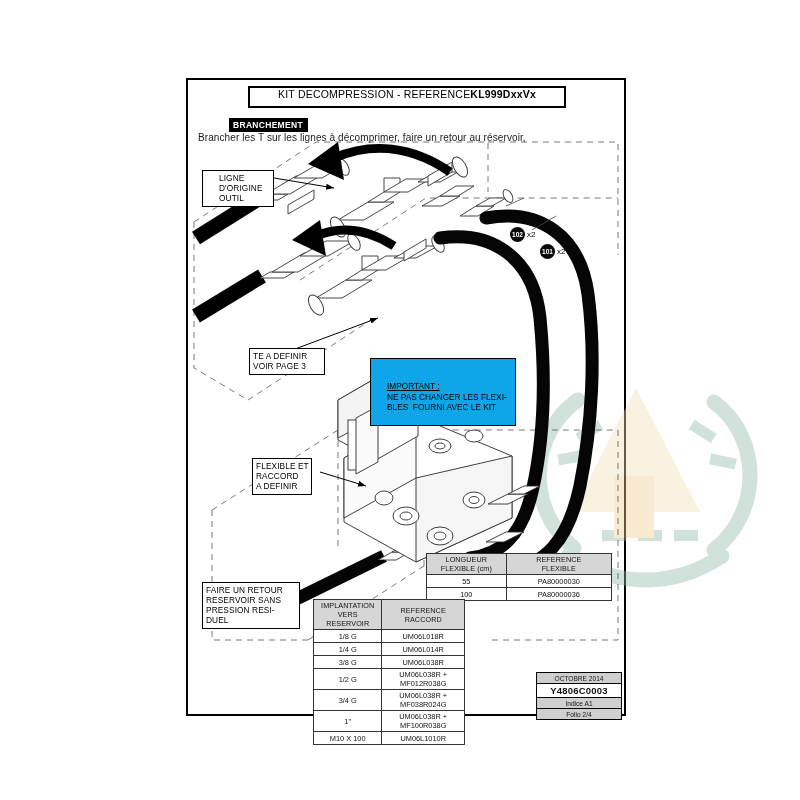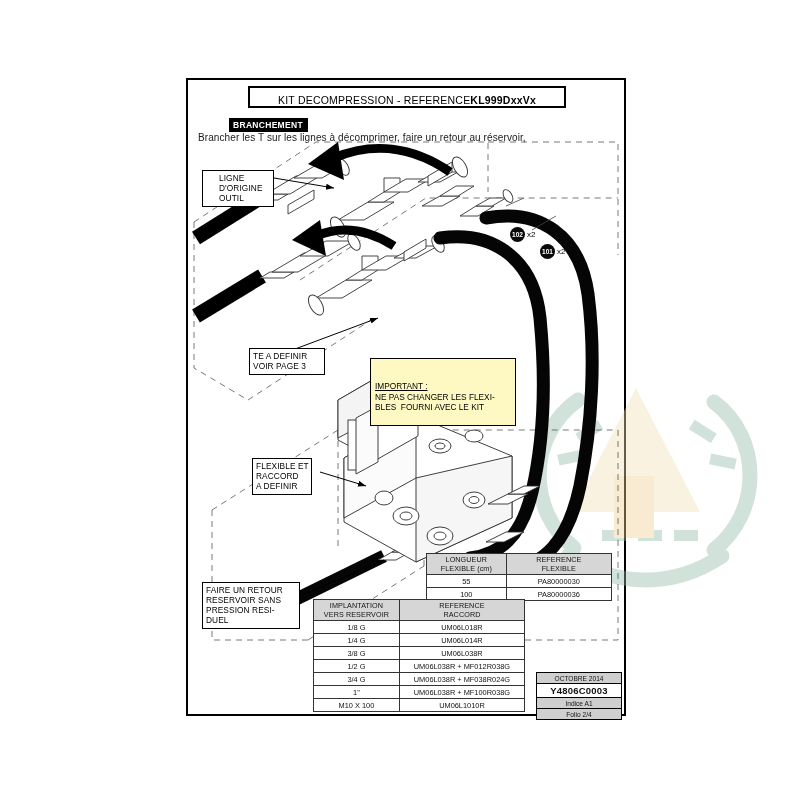--- a/index.html
+++ b/index.html
@@ -13,21 +13,21 @@
   
   .frame{
     position:absolute;left:186px;top:78px;width:440px;height:638px;
     border:2px solid #000;background:#fff;box-sizing:border-box;
   }
 
   
   .title-box{
     position:absolute;left:60px;top:6px;width:318px;height:22px;
     border:2px solid #000;box-sizing:border-box;background:#fff;
-    display:flex;align-items:flex-end;justify-content:center;
+    display:flex;align-items:flex-start;justify-content:center;
     font-size:10.5px;letter-spacing:.2px;white-space:nowrap;color:#000;
   }
   .title-box b{font-weight:bold;}
 
   
   .branchement-tag{
     position:absolute;left:10px;top:38px;
     background:#000;color:#fff;font-size:8.5px;font-weight:bold;
     padding:1.5px 5px 2px 4px;letter-spacing:.3px;margin-left:31px;
   }
@@ -49,22 +49,22 @@
     padding:2px 3px 3px 3px;box-sizing:border-box;white-space:pre;
     letter-spacing:.1px;
   }
   .callout.c-ligne{left:14px;top:90px;width:72px;padding-left:16px;}
   .callout.c-te{left:61px;top:268px;width:76px;}
   .callout.c-flex{left:64px;top:378px;width:60px;}
   .callout.c-faire{left:14px;top:502px;width:98px;}
 
   .important{
     position:absolute;left:182px;top:278px;width:146px;
-    border:1.5px solid #000;background:#fef9c3;box-sizing:border-box;
-    padding:2px 3px 3px 4px;font-size:8.3px;line-height:10.2px;color:#000;
+    border:1.5px solid #000;background:#0ea5e9;box-sizing:border-box;
+    padding:2px 3px 3px 16px;font-size:8.3px;line-height:10.2px;color:#000;
     white-space:pre;
   }
   .important .imp-head{text-decoration:underline;display:block;}
 
   
   .bullet{
     position:absolute;width:15px;height:15px;border-radius:50%;
     background:#0a0a0a;color:#fff;font-size:6.5px;font-weight:bold;
     display:flex;align-items:center;justify-content:center;
   }
@@ -78,21 +78,21 @@
     line-height:9px;background:#fff;
   }
   table.dt th{background:#d6d6d6;font-size:7.2px;letter-spacing:.1px;}
 
   #tbl-flex{left:238px;top:473px;width:186px;}
   #tbl-flex th{height:9px;}
   #tbl-flex td{height:10px;}
   #tbl-flex .c1{width:78px;}
   #tbl-flex .c2{width:106px;}
 
-  #tbl-imp{left:125px;top:519px;width:212px;}
+  #tbl-imp{left:125px;top:519px;width:152px;}
   #tbl-imp th{height:9px;}
   #tbl-imp td{height:10px;}
   #tbl-imp .c1{width:74px;}
   #tbl-imp .c2{width:110px;}
 
   
   .tblock{
     position:absolute;left:348px;top:592px;width:86px;
     border:1.6px solid #000;box-sizing:border-box;background:#f9a8d4;
   }

